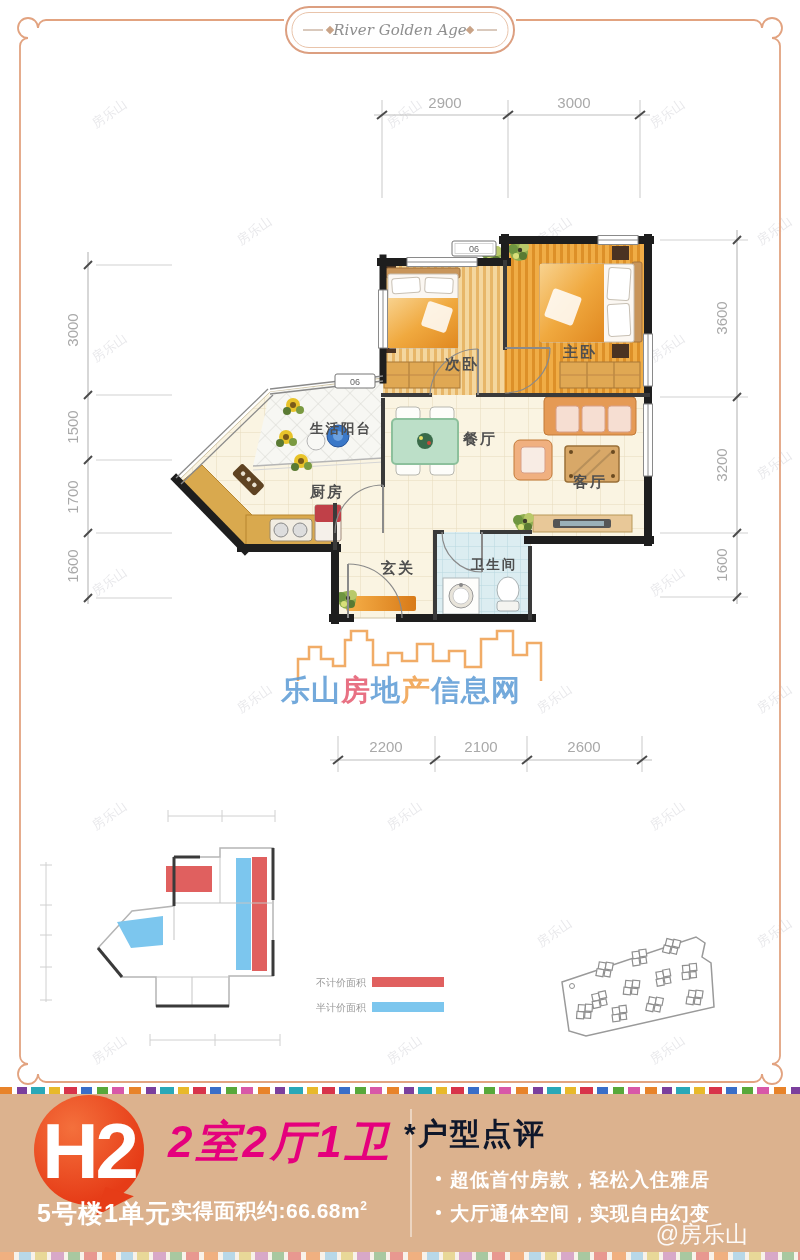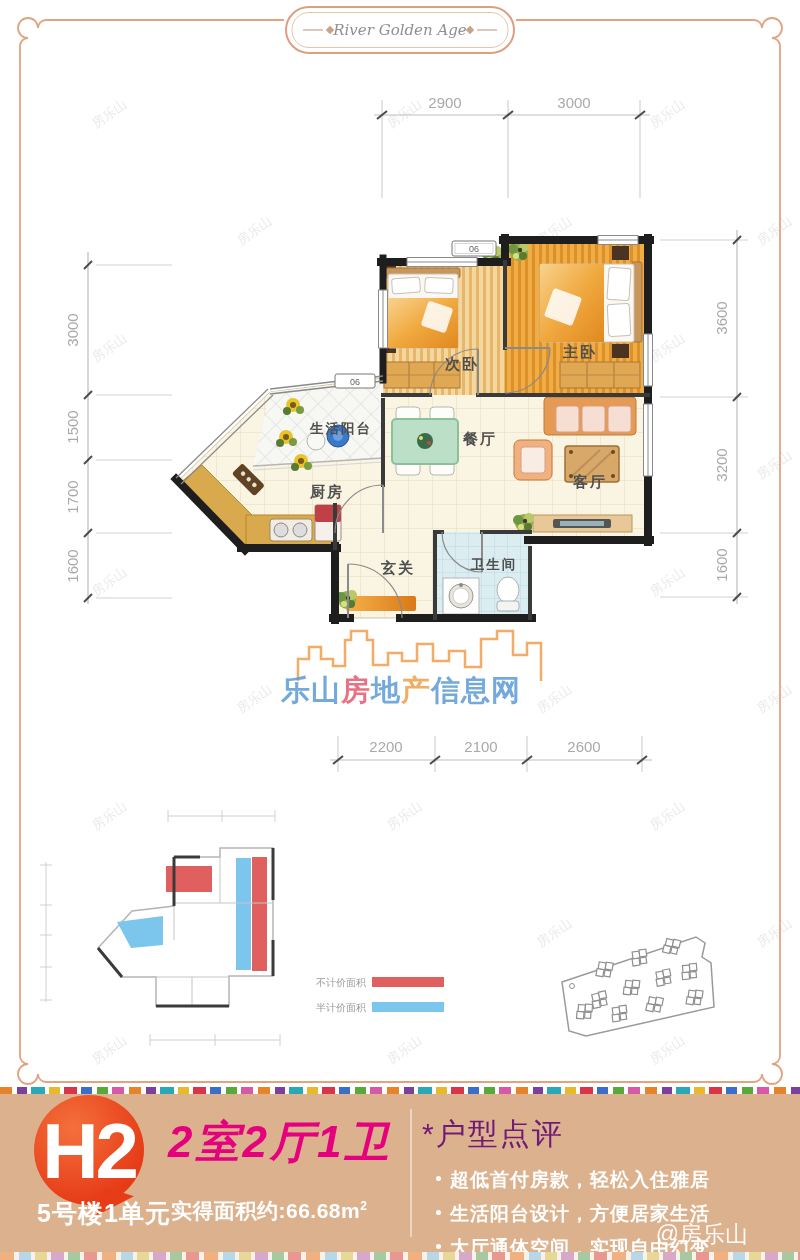--- a/index.html
+++ b/index.html
@@ -31,22 +31,22 @@
   .bubble-text{position:absolute;left:34px;top:16px;width:110px;text-align:center;
       font-size:78px;font-weight:700;color:#fff;letter-spacing:-3px;line-height:96px;}
   .building{position:absolute;left:24px;top:110px;width:160px;text-align:center;
       font-size:25px;font-weight:700;color:#fff;letter-spacing:1px;}
   .layout{position:absolute;left:168px;top:26px;font-size:44px;font-weight:700;
       color:#e5007d;letter-spacing:3px;font-style:italic;}
   .area{position:absolute;left:171px;color:#fff;font-weight:700;font-size:21px;letter-spacing:.5px;}
   .area sup{font-size:12px;}
   .a1{top:83px}.a2{top:110px}
   .divider{position:absolute;left:410px;top:22px;width:2px;height:128px;background:rgba(255,255,255,.45);}
-  .review-title{position:absolute;left:422px;top:27px;font-size:30px;font-weight:400;
-      color:#701a75;letter-spacing:2px;}
+  .review-title{position:absolute;left:404px;top:27px;font-size:30px;font-weight:700;
+      color:#0f172a;letter-spacing:2px;}
   .reviews{position:absolute;left:432px;top:76px;margin:4px;padding:0;list-style:none;}
   .reviews li{position:relative;padding-left:14px;margin-bottom:8px;font-size:19px;
       font-weight:700;color:#fff;letter-spacing:1px;}
   .reviews li::before{content:"";position:absolute;left:0;top:9px;width:5px;height:5px;
       border-radius:50%;background:#fff;}
   .handle{position:absolute;right:52px;bottom:10px;font-size:23px;color:rgba(255,255,255,.92);}
 </style>
 </head>
 <body>
 
@@ -481,20 +481,19 @@
     <div class="bubble"></div>
     <div class="bubble-tail"></div>
     <div class="bubble-text">H2</div>
     <div class="building">5号楼1单元</div>
     <div class="layout">2室2厅1卫</div>
     <div class="area a2"><span>实得面积约:66.68m</span><sup>2</sup></div>
     <div class="divider"></div>
     <div class="review-title">*户型点评</div>
     <ul class="reviews">
       <li>超低首付房款，轻松入住雅居</li>
-      <li>生活阳台设计，方便居家生活</li>
       <li>大厅通体空间，实现自由幻变</li>
     </ul>
     <div class="handle">@房乐山</div>
     <div class="confetti bottom"></div>
   </div>
 
 </div>
 
 </body></html>

